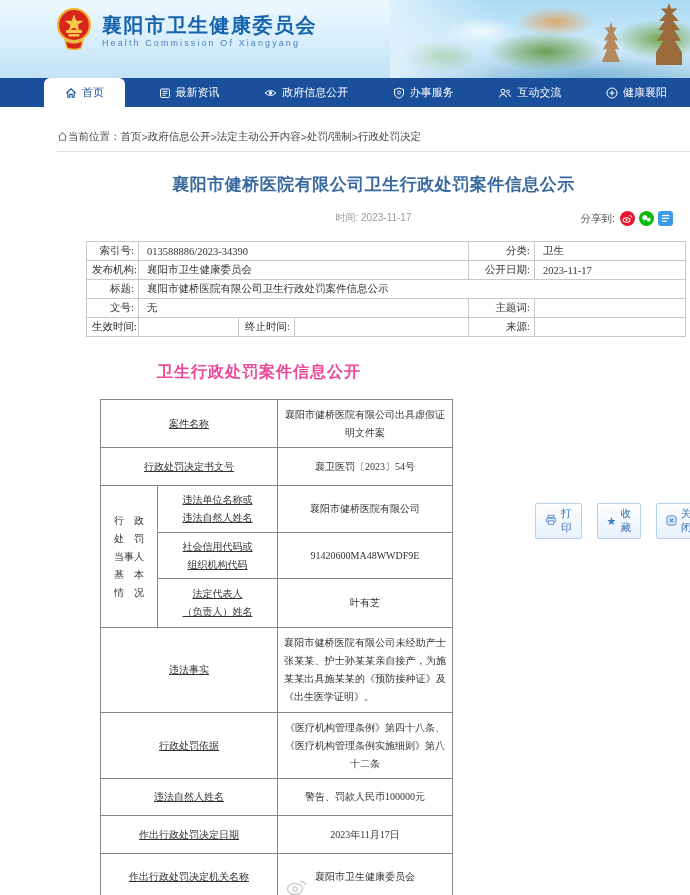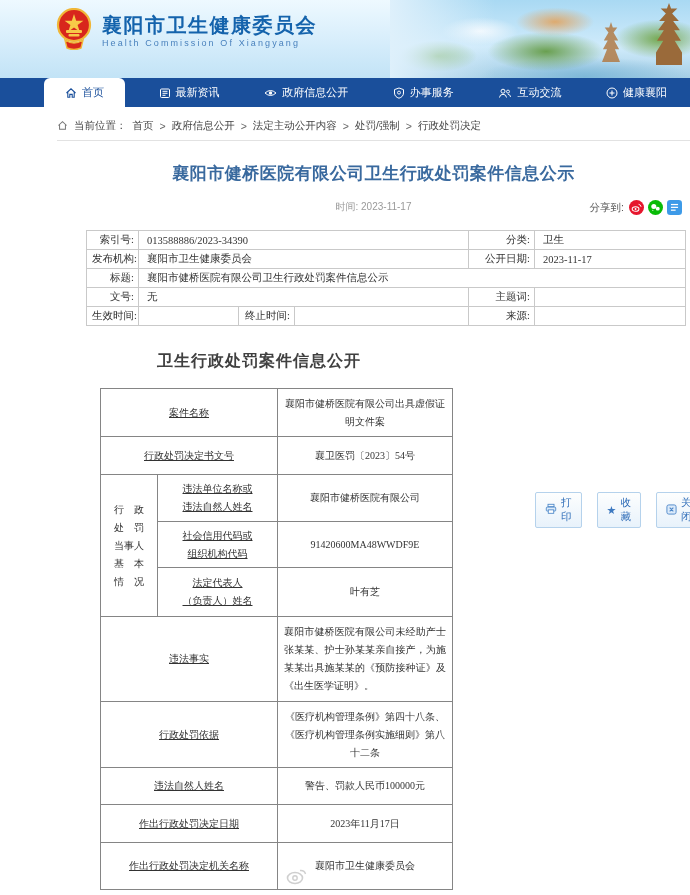--- a/index.html
+++ b/index.html
@@ -31,41 +31,41 @@
   
   .topnav{height:29px;background:#1a4f9b;display:flex;align-items:stretch;padding-left:44px;}
   .nav-item{display:flex;align-items:center;gap:5px;color:#fff;font-size:11px;
             padding:0 11px;margin-left:auto;cursor:pointer;white-space:nowrap;}
   .nav-item:last-child{margin-right:12px;}
   .nav-item.active{margin-left:0;background:#fff;color:#1a4f9b;border-radius:6px 6px 0 0;padding:0 21px;}
   .nav-item svg{display:block;}
 
   
   .main-col{margin-left:57px;width:633px;position:relative;}
-  .breadcrumb{display:flex;align-items:center;gap:6px;font-size:10.5px;color:#444;
-              padding:12px 0 7px 0;border-bottom:1px solid #e2e2e2;}
+  .breadcrumb{display:flex;align-items:center;font-size:10.5px;color:#444;
+              padding:23px 0 7px 0;border-bottom:1px solid #e2e2e2;}
   .crumb{cursor:pointer;white-space:nowrap;}
   .crumb-sep{color:#666;}
 
   .doc-title{margin-top:21px;text-align:center;font-size:17px;font-weight:bold;color:#39699e;letter-spacing:.5px;}
 
   .meta-row{position:relative;margin-top:15px;height:17px;}
   .doc-time{text-align:center;font-size:10px;color:#9a9a9a;}
-  .share{position:absolute;right:8px;top:0;display:flex;align-items:center;gap:4px;}
+  .share{position:absolute;right:17px;top:0;display:flex;align-items:center;gap:4px;}
   .share-label{font-size:10.5px;color:#555;margin-right:1px;}
   .share-ic{width:15px;height:15px;display:block;cursor:pointer;}
 
   
   .meta-table{margin:13px 0 0 29px;width:600px;border-collapse:collapse;table-layout:fixed;
               font-family:"Liberation Serif","DejaVu Serif",serif;font-size:10.5px;color:#333;}
   .meta-table td{border:1px solid #c9c9c9;height:18px;padding:0 5px;overflow:hidden;white-space:nowrap;}
   .meta-table td.m-lbl{text-align:right;padding-right:4px;}
   .meta-table td.m-val{text-align:left;padding-left:8px;}
 
-  .section-title{margin:25px 0 16px 100px;font-size:16px;font-weight:bold;color:#404040;letter-spacing:1px;}
+  .section-title{margin:25px 0 16px 100px;font-size:16px;font-weight:bold;color:#ec4899;letter-spacing:1px;}
 
   
   .case-wrap{position:relative;margin-top:12px;height:520px;}
   .case-table{margin-left:43px;width:352px;border-collapse:collapse;table-layout:fixed;
               font-family:"Liberation Serif","DejaVu Serif",serif;font-size:10px;color:#333;}
   .case-table td{border:1px solid #858585;vertical-align:middle;padding:2px 3px;line-height:1.8;}
   .c-lbl{text-align:center;text-decoration:underline;}
   .c-val{text-align:center;}
   .c-val-left{text-align:justify;padding:4px 6px !important;}
   .c-group{text-align:center;line-height:2.1;}

